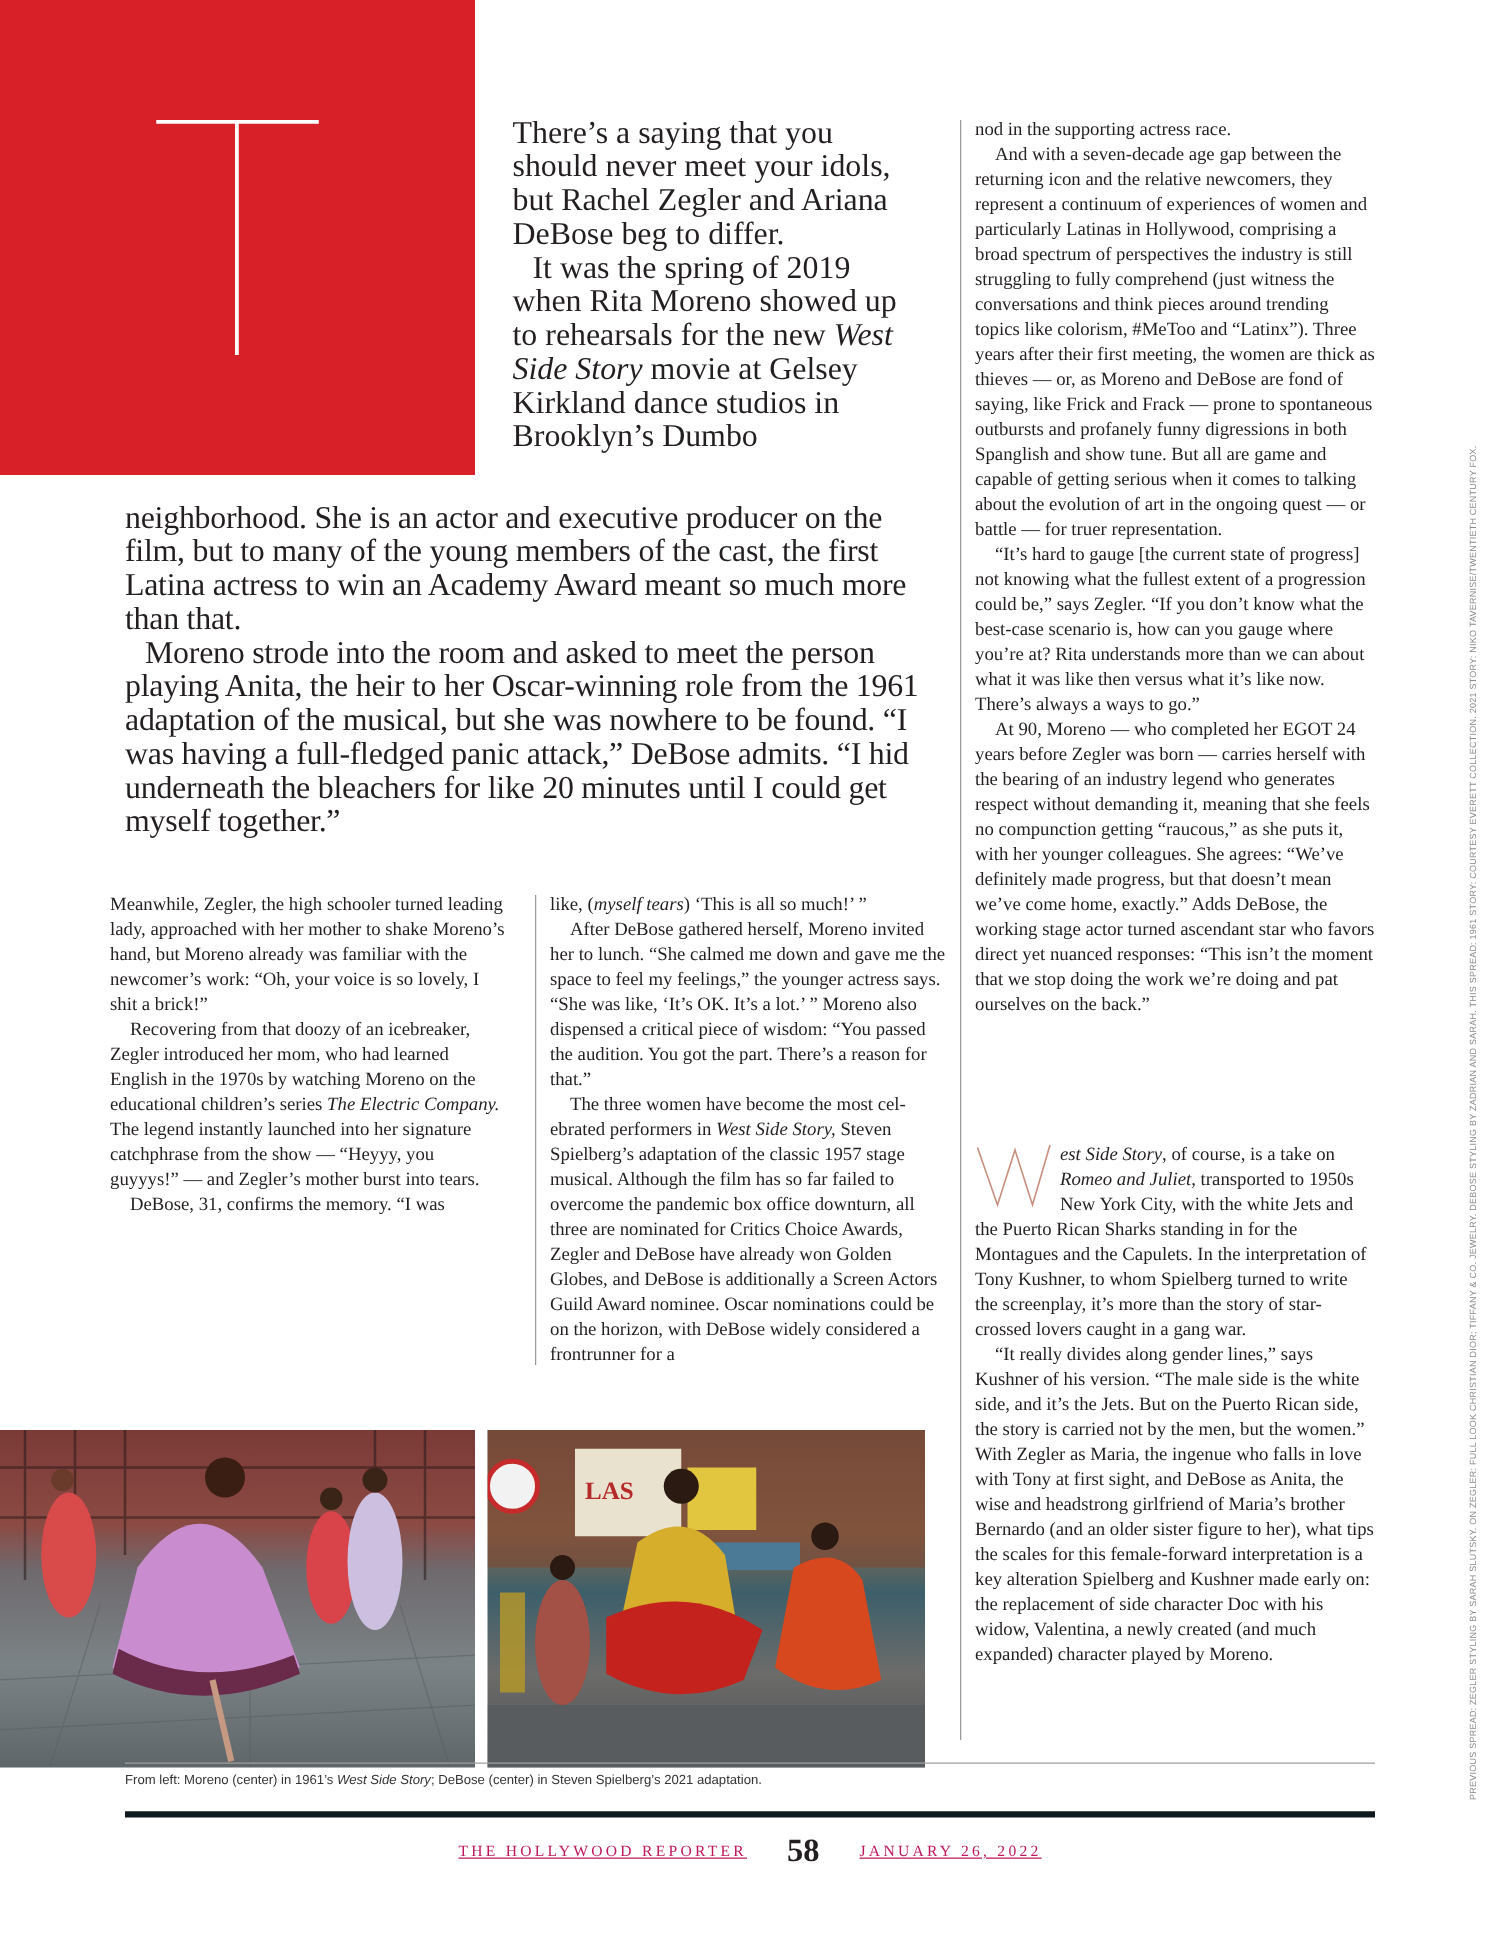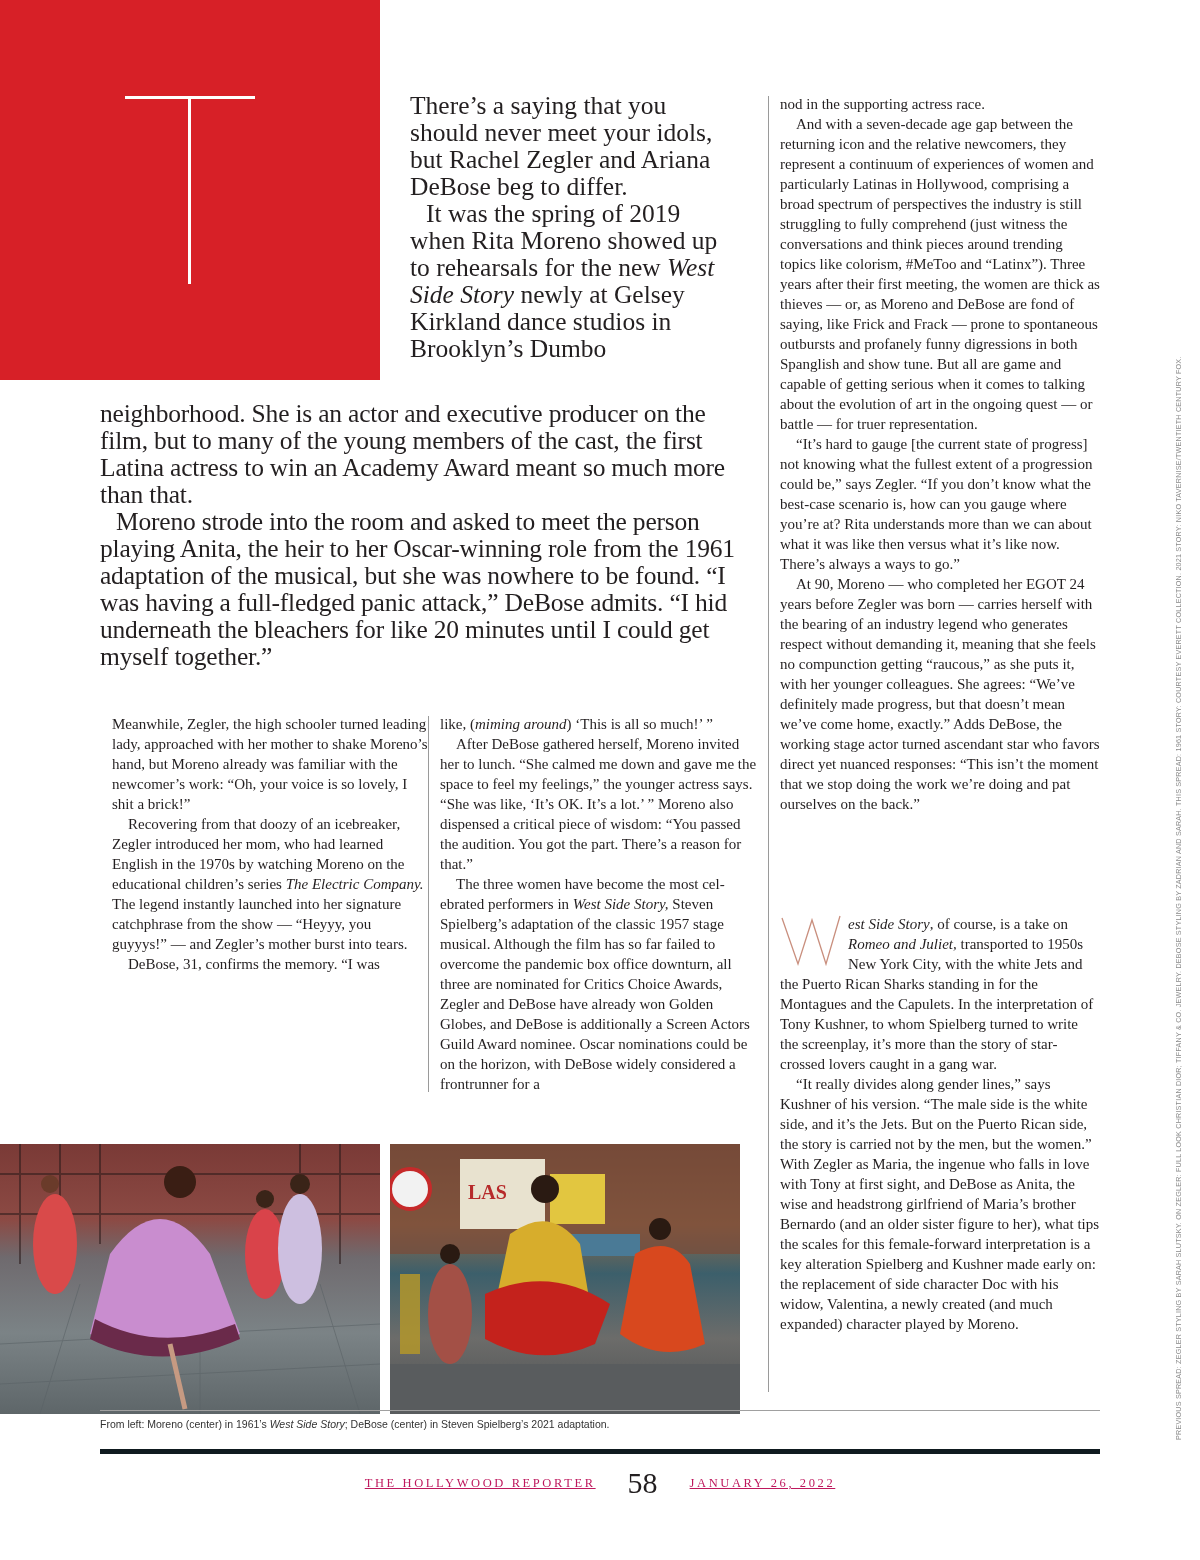--- a/index.html
+++ b/index.html
@@ -13,74 +13,74 @@
 
   .lede { position: absolute; font-family: "Liberation Serif", "DejaVu Serif", serif; font-size: 25.5px; line-height: 27px; color: #231f20; }
   #lede-top { left: 410px; top: 92px; width: 330px; }
   #lede-bottom { left: 100px; top: 400px; width: 650px; letter-spacing: -0.2px; }
   .lede p { margin: 0; }
   .lede p.indent { text-indent: 16px; }
 
   .col { position: absolute; font-family: "Liberation Serif", "DejaVu Serif", serif; font-size: 15px; line-height: 20px; color: #231f20; }
   .col p { margin: 0; text-indent: 16px; }
   .col p.noindent { text-indent: 0; }
-  #col-1 { left: 112px; top: 714px; width: 318px; }
+  #col-1 { left: 88px; top: 714px; width: 318px; }
   #col-2 { left: 440px; top: 714px; width: 318px; }
   #col-3 { left: 780px; top: 94px; width: 320px; }
   #col-3b { left: 780px; top: 914px; width: 320px; }
 
   .vrule { position: absolute; width: 1px; background: #9a9a9a; }
   #rule-a { left: 428px; top: 716px; height: 376px; }
   #rule-b { left: 768px; top: 96px; height: 1296px; }
   #section-first { float: left; width: 68px; height: 58px; }
 
   .photo { position: absolute; overflow: hidden; margin-top: 24px; }
   #photo-1961 { left: 0; top: 1120px; width: 380px; height: 270px; background: linear-gradient(180deg, #7a3a36 0%, #8c4a44 28%, #6f6a6e 42%, #7b8386 70%, #5e6669 100%); }
   #photo-2021 { left: 390px; top: 1120px; width: 350px; height: 270px; background: linear-gradient(180deg, #6b4a3a 0%, #8d6a4a 30%, #3c5f6b 48%, #6c6c6a 72%, #4d5052 100%); }
   .photo svg { position: absolute; left: 0; top: 0; }
 
   #caption-rule { position: absolute; left: 100px; top: 1410px; width: 1000px; height: 1px; background: #a0a0a0; }
   #caption { position: absolute; left: 100px; top: 1418px; font-size: 10.5px; color: #333; text-align: right; }
   #footer-rule { position: absolute; left: 100px; top: 1449px; width: 1000px; height: 5px; background: #0f1a1f; }
   #footer { position: absolute; left: 0; top: 1466px; width: 1200px; text-align: center; }
   #footer .pub, #footer .date { font-family: "Liberation Serif", serif; font-size: 12.5px; letter-spacing: 2.6px; vertical-align: middle; color: #be185d; text-decoration: underline; }
-  #footer .pageno { font-family: "Liberation Serif", serif; font-size: 30px; font-weight: normal; margin: 0 28px; vertical-align: middle; color: #231f20; }
+  #footer .pageno { font-family: "Liberation Serif", serif; font-size: 26px; font-weight: bold; margin: 0 28px; vertical-align: middle; color: #231f20; }
 
   #credits { position: absolute; left: 1174px; top: 560px; width: 880px; height: 14px; transform-origin: 0 0; transform: rotate(-90deg) translateX(-880px); font-size: 7.2px; letter-spacing: 0.2px; color: #8a8a8a; white-space: nowrap; }
 </style>
 </head>
 <body>
 
 <div id="red-block">
   <div id="dropcap-t">
     <div class="bar"></div>
     <div class="stem"></div>
   </div>
 </div>
 
 <div id="lede-top" class="lede">
   <p>There’s a saying that you should never meet your idols, but Rachel Zegler and Ariana DeBose beg to differ.</p>
-  <p class="indent"><span>It was the spring of 2019 when Rita Moreno showed up to rehearsals for the new </span><em>West Side Story</em><span> newly at Gelsey Kirkland dance stu­dios in Brooklyn’s Dumbo</span></p>
+  <p class="indent"><span>It was the spring of 2019 when Rita Moreno showed up to rehearsals for the new </span><em>West Side Story</em><span> movie at Gelsey Kirkland dance stu­dios in Brooklyn’s Dumbo</span></p>
 </div>
 
 <div id="lede-bottom" class="lede">
   <p>neighborhood. She is an actor and executive producer on the film, but to many of the young members of the cast, the first Latina actress to win an Academy Award meant so much more than that.</p>
   <p class="indent">Moreno strode into the room and asked to meet the person playing Anita, the heir to her Oscar-winning role from the 1961 adaptation of the musical, but she was nowhere to be found. “I was having a full-fledged panic attack,” DeBose admits. “I hid underneath the bleachers for like 20 minutes until I could get myself together.”</p>
 </div>
 
 <div id="col-1" class="col">
   <p class="noindent">Meanwhile, Zegler, the high schooler turned leading lady, approached with her mother to shake Moreno’s hand, but Moreno already was familiar with the newcomer’s work: “Oh, your voice is so lovely, I shit a brick!”</p>
   <p><span>Recovering from that doozy of an ice­breaker, Zegler introduced her mom, who had learned English in the 1970s by watching Moreno on the educational children’s series </span><em>The Electric Company.</em><span> The legend instantly launched into her signature catchphrase from the show — “Heyyy, you guyyys!” — and Zegler’s mother burst into tears.</span></p>
   <p>DeBose, 31, confirms the memory. “I was</p>
 </div>
 
 <div id="rule-a" class="vrule"></div>
 
 <div id="col-2" class="col">
-  <p class="noindent"><span>like, (</span><em>miming around</em><span>) ‘This is all so much!’ ”</span></p>
+  <p class="noindent"><span>like, (</span><em>myself tears</em><span>) ‘This is all so much!’ ”</span></p>
   <p>After DeBose gathered herself, Moreno invited her to lunch. “She calmed me down and gave me the space to feel my feelings,” the younger actress says. “She was like, ‘It’s OK. It’s a lot.’ ” Moreno also dispensed a critical piece of wisdom: “You passed the audition. You got the part. There’s a reason for that.”</p>
   <p><span>The three women have become the most cel­ebrated performers in </span><em>West Side Story,</em><span> Steven Spielberg’s adaptation of the classic 1957 stage musical. Although the film has so far failed to overcome the pandemic box office downturn, all three are nominated for Critics Choice Awards, Zegler and DeBose have already won Golden Globes, and DeBose is additionally a Screen Actors Guild Award nominee. Oscar nominations could be on the horizon, with DeBose widely considered a frontrunner for a</span></p>
 </div>
 
 <div id="rule-b" class="vrule"></div>
 
 <div id="col-3" class="col">
   <p class="noindent">nod in the supporting actress race.</p>
   <p>And with a seven-decade age gap between the returning icon and the relative newcomers, they represent a continuum of experiences of women and particularly Latinas in Hollywood, comprising a broad spectrum of perspec­tives the industry is still struggling to fully comprehend (just witness the conversations and think pieces around trending topics like colorism, #MeToo and “Latinx”). Three years after their first meeting, the women are thick as thieves — or, as Moreno and DeBose are fond of saying, like Frick and Frack — prone to spontaneous outbursts and profanely funny digressions in both Spanglish and show tune. But all are game and capable of getting serious when it comes to talking about the evolution of art in the ongoing quest — or battle — for truer representation.</p>
   <p>“It’s hard to gauge [the current state of progress] not knowing what the fullest extent of a progression could be,” says Zegler. “If you don’t know what the best-case scenario is, how can you gauge where you’re at? Rita understands more than we can about what it was like then versus what it’s like now. There’s always a ways to go.”</p>

